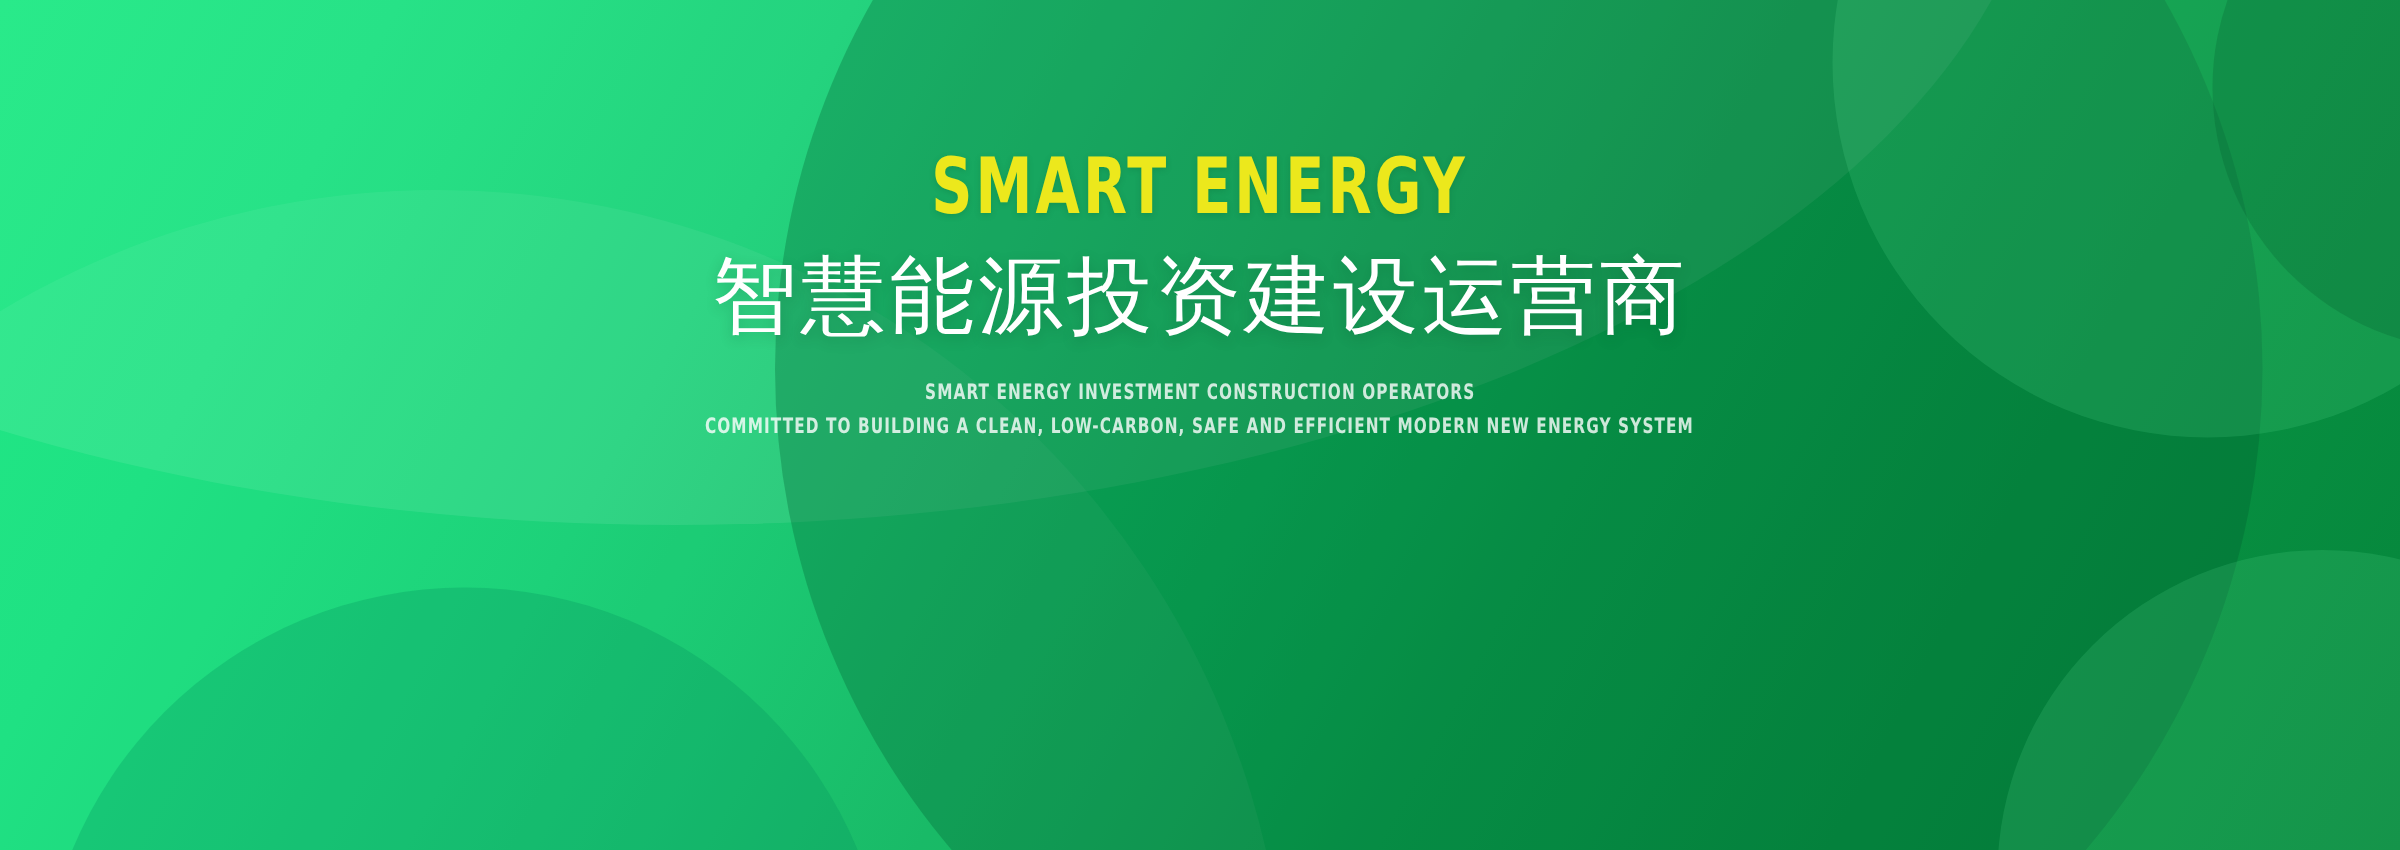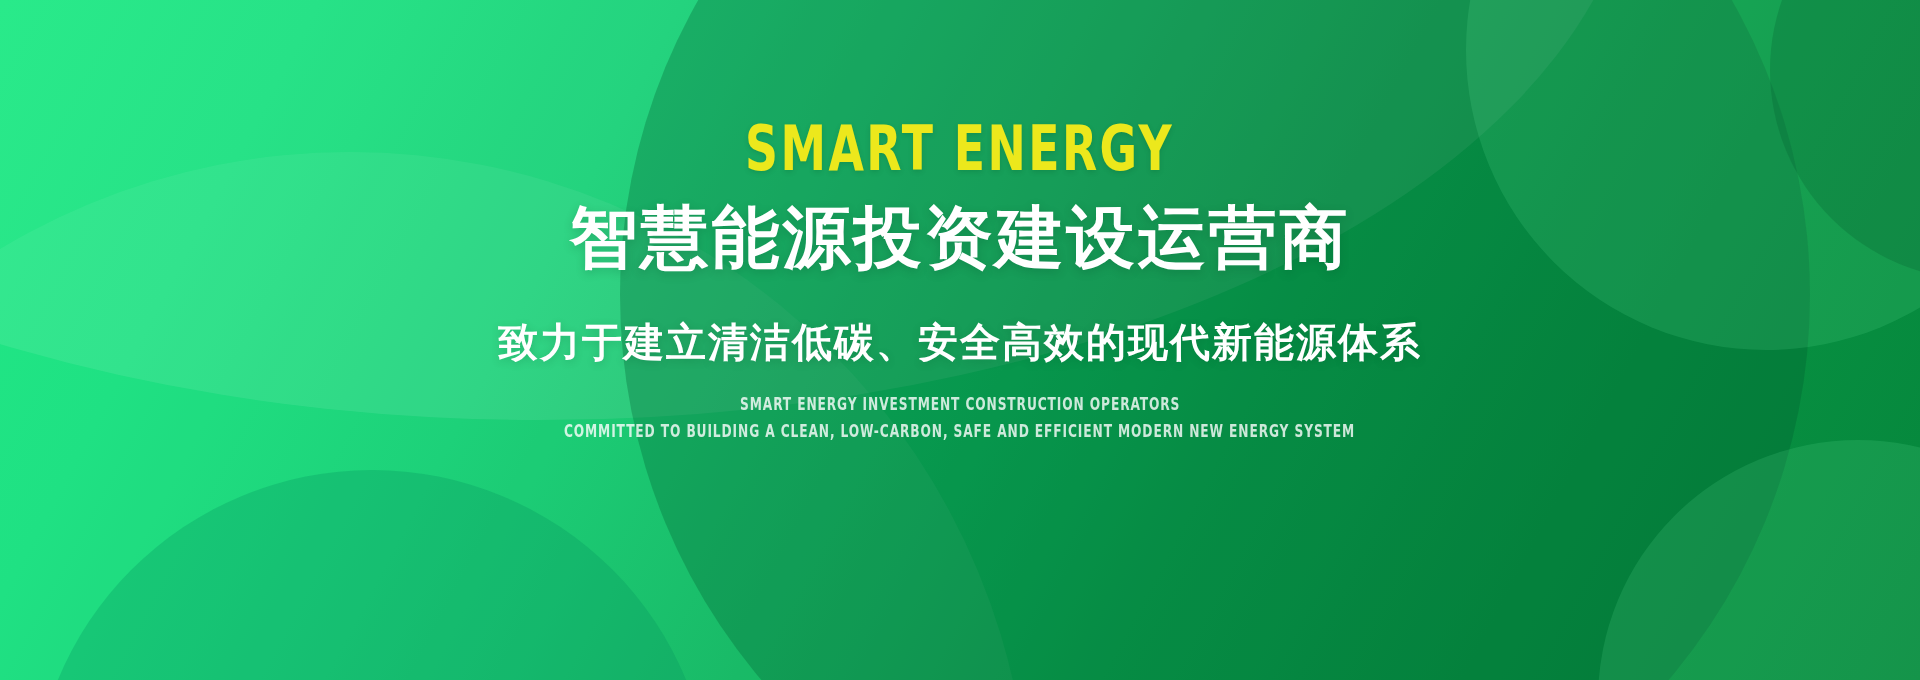--- a/index.html
+++ b/index.html
@@ -122,21 +122,21 @@
     color: #ece81c;
     transform: scaleX(0.82);
     transform-origin: center;
     white-space: nowrap;
     margin: 0;
     text-shadow: 0 2px 6px rgba(0,70,35,0.18);
   }
 
   .headline {
     font-family: "DejaVu Sans", "Liberation Sans", sans-serif;
-    font-weight: 700;
+    font-weight: 400;
     font-size: 68px;
     line-height: 1;
     letter-spacing: 3px;
     color: #ffffff;
     white-space: nowrap;
     margin: 24px 0 0 0;
     text-shadow: 0 3px 10px rgba(0,70,35,0.22);
   }
 
   .subhead {
@@ -178,20 +178,19 @@
   <div class="blob blob-right-upper"></div>
   <div class="blob blob-right-lower"></div>
   <div class="blob blob-right-edge"></div>
 
   <div id="content">
 
     <div class="eyebrow">SMART ENERGY</div>
 
     <h1 class="headline">智慧能源投资建设运营商</h1>
 
-    <h2 class="subhead">致力于建立清洁低碳、安全高效的现代新能源体系</h2>
 
     <div class="caption caption-en-1">SMART ENERGY INVESTMENT CONSTRUCTION OPERATORS</div>
 
     <div class="caption caption-en-2">COMMITTED TO BUILDING A CLEAN, LOW-CARBON, SAFE AND EFFICIENT MODERN NEW ENERGY SYSTEM</div>
 
   </div>
 </div>
 
 </body></html>

